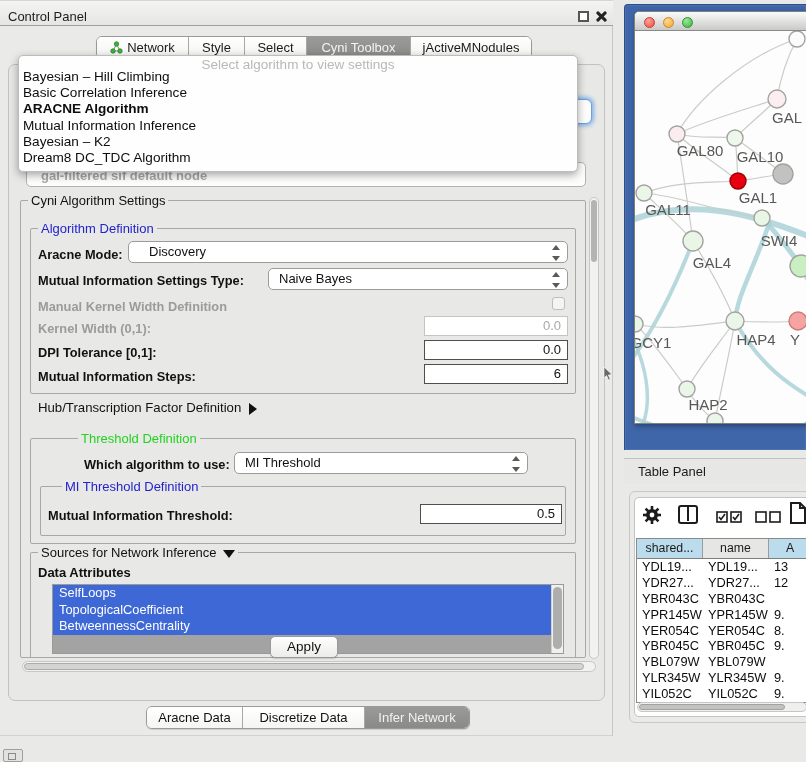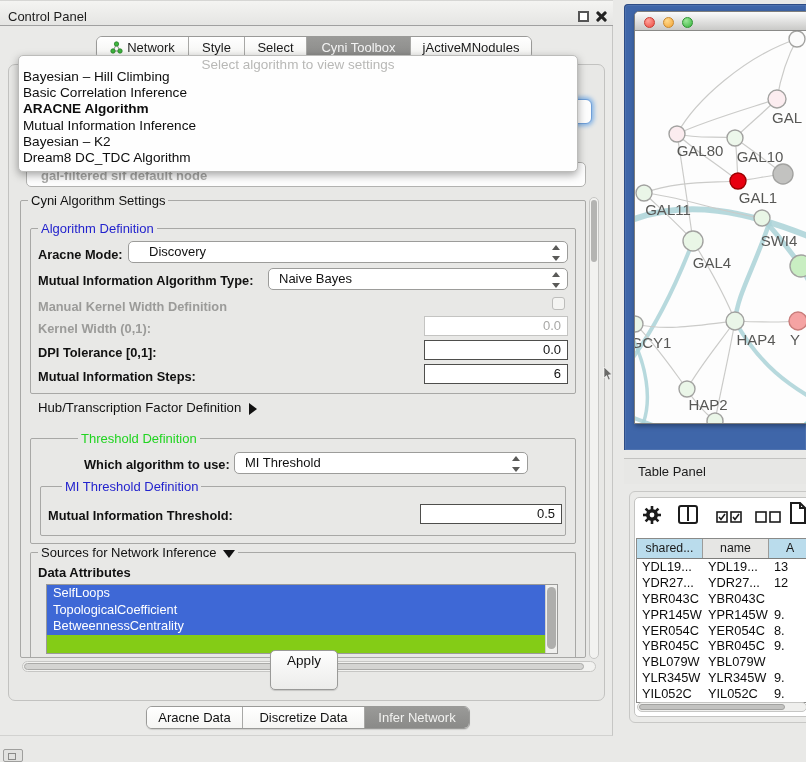--- a/index.html
+++ b/index.html
@@ -84,38 +84,38 @@
               border-radius:3px; background:#f4f4f2; }
 
   .tri-right { display:inline-block; width:0; height:0; border-top:6px solid transparent;
                border-bottom:6px solid transparent; border-left:8px solid #111;
                vertical-align:middle; margin-left:8px; }
   .tri-dn-big { display:inline-block; width:0; height:0; border-left:6px solid transparent;
                 border-right:6px solid transparent; border-top:8px solid #111;
                 vertical-align:middle; margin-left:6px; }
 
   
-  .attr-list { left:46px; top:584px; width:512px; height:70px; background:#84cc16;
+  .attr-list { left:52px; top:584px; width:512px; height:70px; background:#a3a3a3;
                border:1px solid #9a9a98; overflow:hidden; }
   .attr-item { height:16.5px; line-height:16.5px; font-size:12.8px; color:#fff;
                background:#3e68d6; padding-left:6px; margin-right:12px; white-space:nowrap; }
   .attr-vscroll { position:absolute; right:0; top:0; width:12px; height:68px; background:#f0f0ee; border-left:1px solid #d0d0ce; }
   .attr-thumb { position:absolute; left:1px; top:2px; width:9px; height:62px; background:#aeaeac; border-radius:5px; }
 
   
   .hscroll { left:22px; top:661px; width:574px; height:11px; background:#f2f2f0;
              border:1px solid #c6c6c4; border-radius:6px; }
   .hscroll .thumb { position:absolute; left:1px; top:1px; width:560px; height:7px;
                     background:#d4d4d2; border:1px solid #aaaaa8; border-radius:5px; }
   .vscroll { left:589px; top:197px; width:10px; height:462px; background:#f2f2f0;
              border:1px solid #c6c6c4; border-radius:5px; }
   .vscroll .thumb { position:absolute; left:1px; top:2px; width:6px; height:62px;
                     background:#b4b4b2; border-radius:4px; }
 
-  .apply-btn { left:270px; top:650px; width:68px; height:40px; border:1px solid #9a9a98;
+  .apply-btn { left:270px; top:636px; width:68px; height:22px; border:1px solid #9a9a98;
                border-radius:5px; background:linear-gradient(#fefefe,#ececea);
                font-size:13.5px; text-align:center; line-height:20px; color:#111;
                box-shadow:0 1px 1px rgba(0,0,0,.15); }
 
   
   .bottom-tabs { left:146px; top:706px; height:23px; display:flex;
                  border:1px solid #9a9a98; border-radius:6px; overflow:hidden; background:#fff;
                  box-shadow:0 1px 1px rgba(0,0,0,.12); }
   .btab { height:21px; line-height:21px; font-size:13px; text-align:center;
           background:linear-gradient(#ffffff,#f5f5f3); border-right:1px solid #a8a8a6; color:#111; }
@@ -245,21 +245,21 @@
 
 <div class="lbl" style="left:38px; top:246px;">Aracne Mode:</div>
 <div class="combo" style="left:128px; top:241px; width:440px;padding-left:20px;">
   <span>Discovery</span>
   <span class="stepper">
       <span class="tri-up"></span>
       <span class="tri-down"></span>
     </span>
 </div>
 
-<div class="lbl" style="left:38px; top:272px;">Mutual Information Algorithm Type:</div>
+<div class="lbl" style="left:38px; top:272px;">Mutual Information Settings Type:</div>
 <div class="combo" style="left:268px; top:268px; width:300px;">
   <span>Naive Bayes</span>
   <span class="stepper">
       <span class="tri-up"></span>
       <span class="tri-down"></span>
     </span>
 </div>
 
 <div class="lbl gray" style="left:38px; top:298px;">Manual Kernel Width Definition</div>
 <div class="checkbox" style="left:552px; top:297px;"></div>

